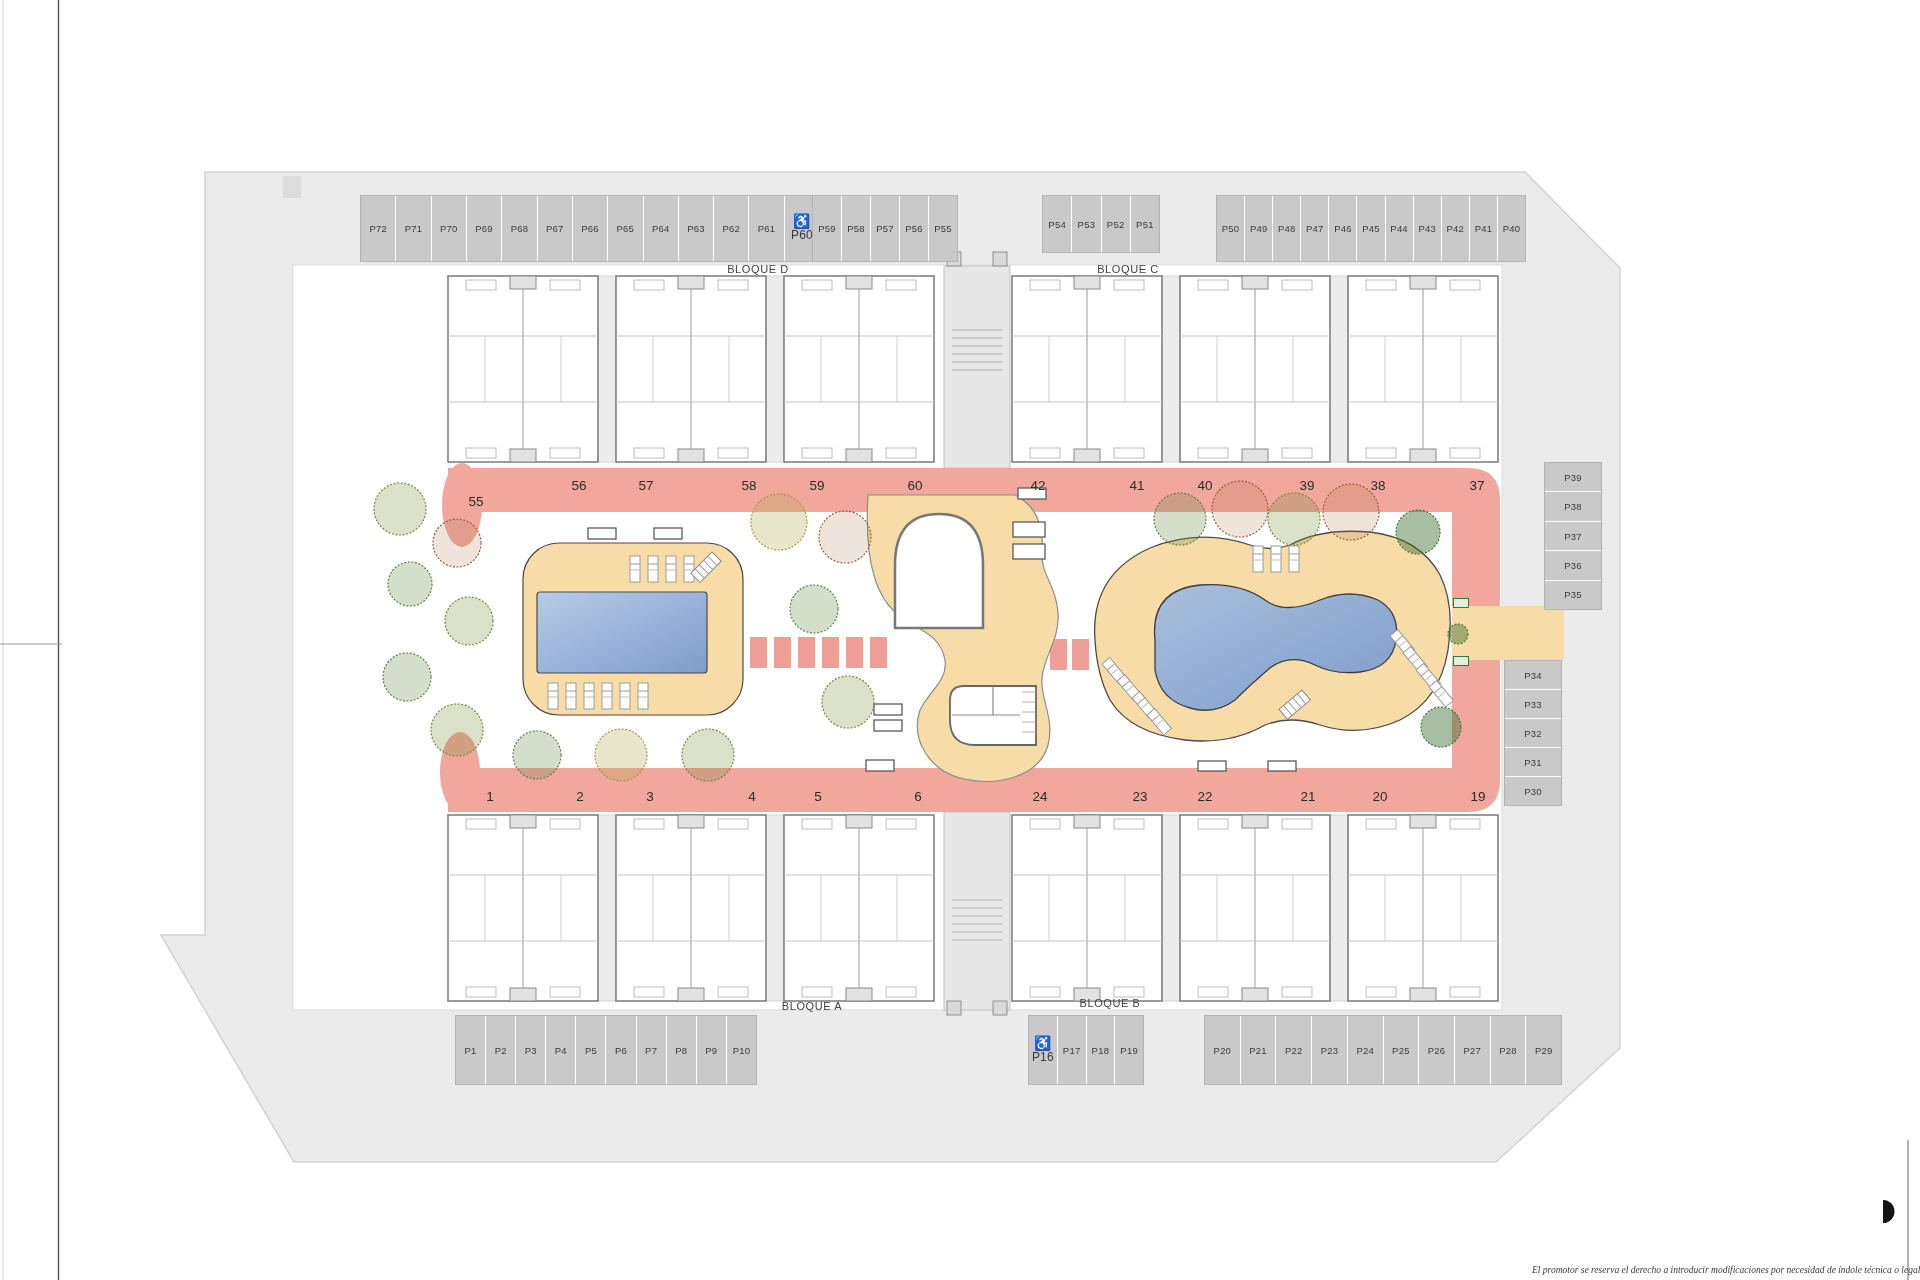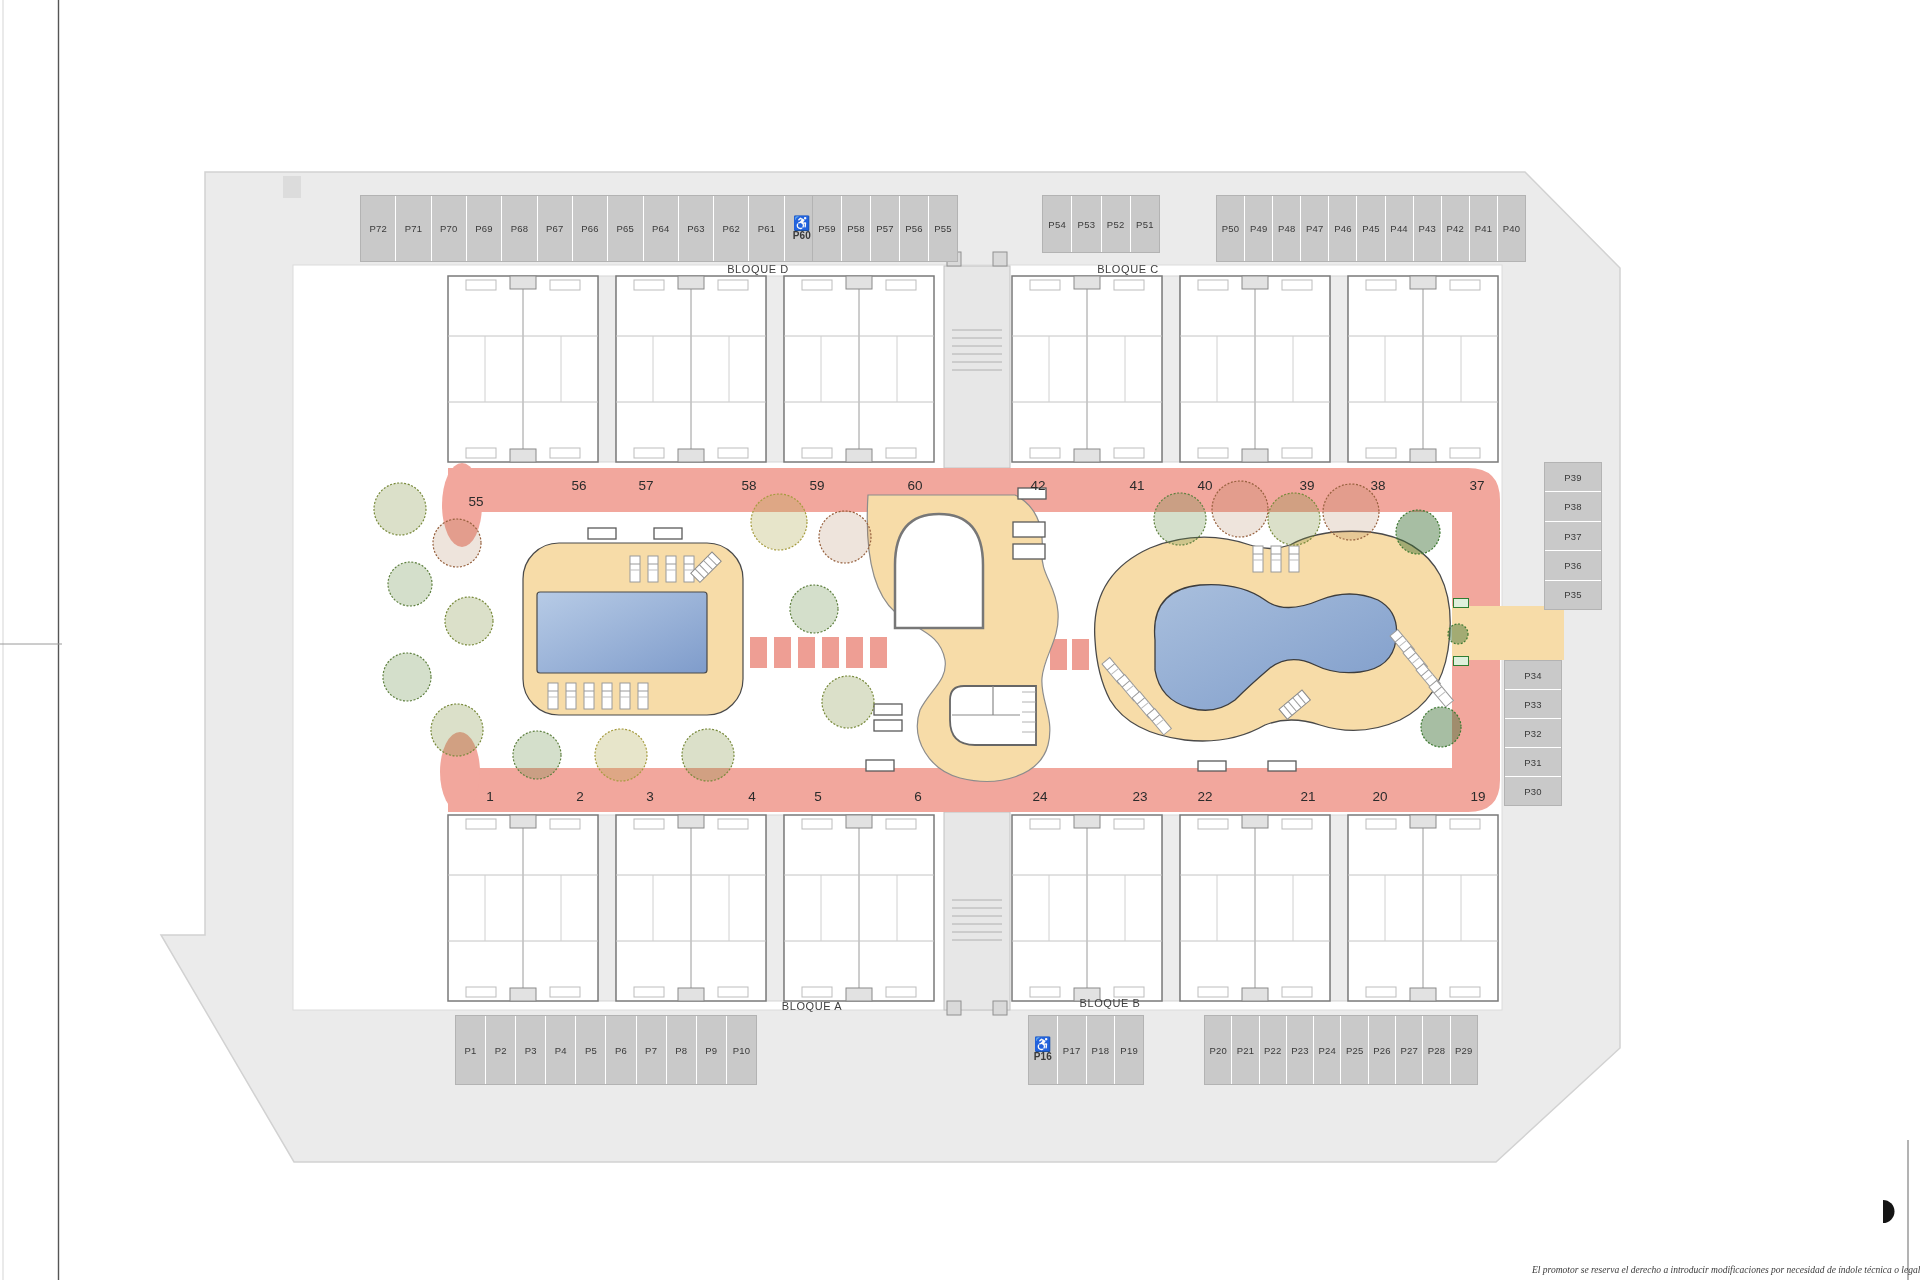--- a/index.html
+++ b/index.html
@@ -5,21 +5,21 @@
   html,body{margin:0;padding:0;background:#fff;}
   #canvas{position:relative;width:1920px;height:1280px;overflow:hidden;background:#fff;
           font-family:"Liberation Sans",sans-serif;}
   #plan-svg{position:absolute;left:0;top:0;z-index:0;}
   .pgroup{position:absolute;display:flex;gap:1px;z-index:2;background:#fff;border:1px solid #b3b3b3;box-sizing:border-box;}
   .pgroup.h{flex-direction:row;}
   .pgroup.v{flex-direction:column;}
   .stall{flex:1 1 0;background:#c9c9c9;display:flex;flex-direction:column;align-items:center;justify-content:center;min-width:0;min-height:0;}
   .plabel{font-size:9.5px;color:#3a3a3a;letter-spacing:.2px;}
   .stall .wc{font-size:14px;line-height:13px;color:#1d1d1d;}
-  .stall.dis .plabel{font-size:10px;font-weight:bold;}
+  .stall.dis .plabel{font-size:12px;}
   .blk{position:absolute;transform:translateX(-50%);font-size:11px;color:#3f3f3f;letter-spacing:.6px;white-space:nowrap;z-index:3;}
   .unum{position:absolute;transform:translateX(-50%);font-size:13.5px;color:#2b2b2b;z-index:3;}
   .disc{position:absolute;left:1532px;top:1265px;width:600px;font-family:"Liberation Serif",serif;
         font-style:italic;font-size:9.5px;color:#3a3a3a;white-space:nowrap;z-index:3;}
   .sign{position:absolute;width:14px;height:8px;background:#dff0dc;border:1px solid #2f7d32;z-index:3;}
 </style>
 </head>
 <body>
 
 <div id="canvas">
@@ -383,21 +383,21 @@
       <span class="plabel">P16</span>
     </div>
     <div style="display:contents"><div class="stall">
           <span class="plabel">P17</span>
         </div><div class="stall">
           <span class="plabel">P18</span>
         </div><div class="stall">
           <span class="plabel">P19</span>
         </div></div>
   </div>
-  <div class="pgroup h" style="left:1204px;top:1015px;width:274px;height:70px">
+  <div class="pgroup h" style="left:1204px;top:1015px;width:358px;height:70px">
     <div style="display:contents"><div class="stall">
           <span class="plabel">P20</span>
         </div><div class="stall">
           <span class="plabel">P21</span>
         </div><div class="stall">
           <span class="plabel">P22</span>
         </div><div class="stall">
           <span class="plabel">P23</span>
         </div><div class="stall">
           <span class="plabel">P24</span>

